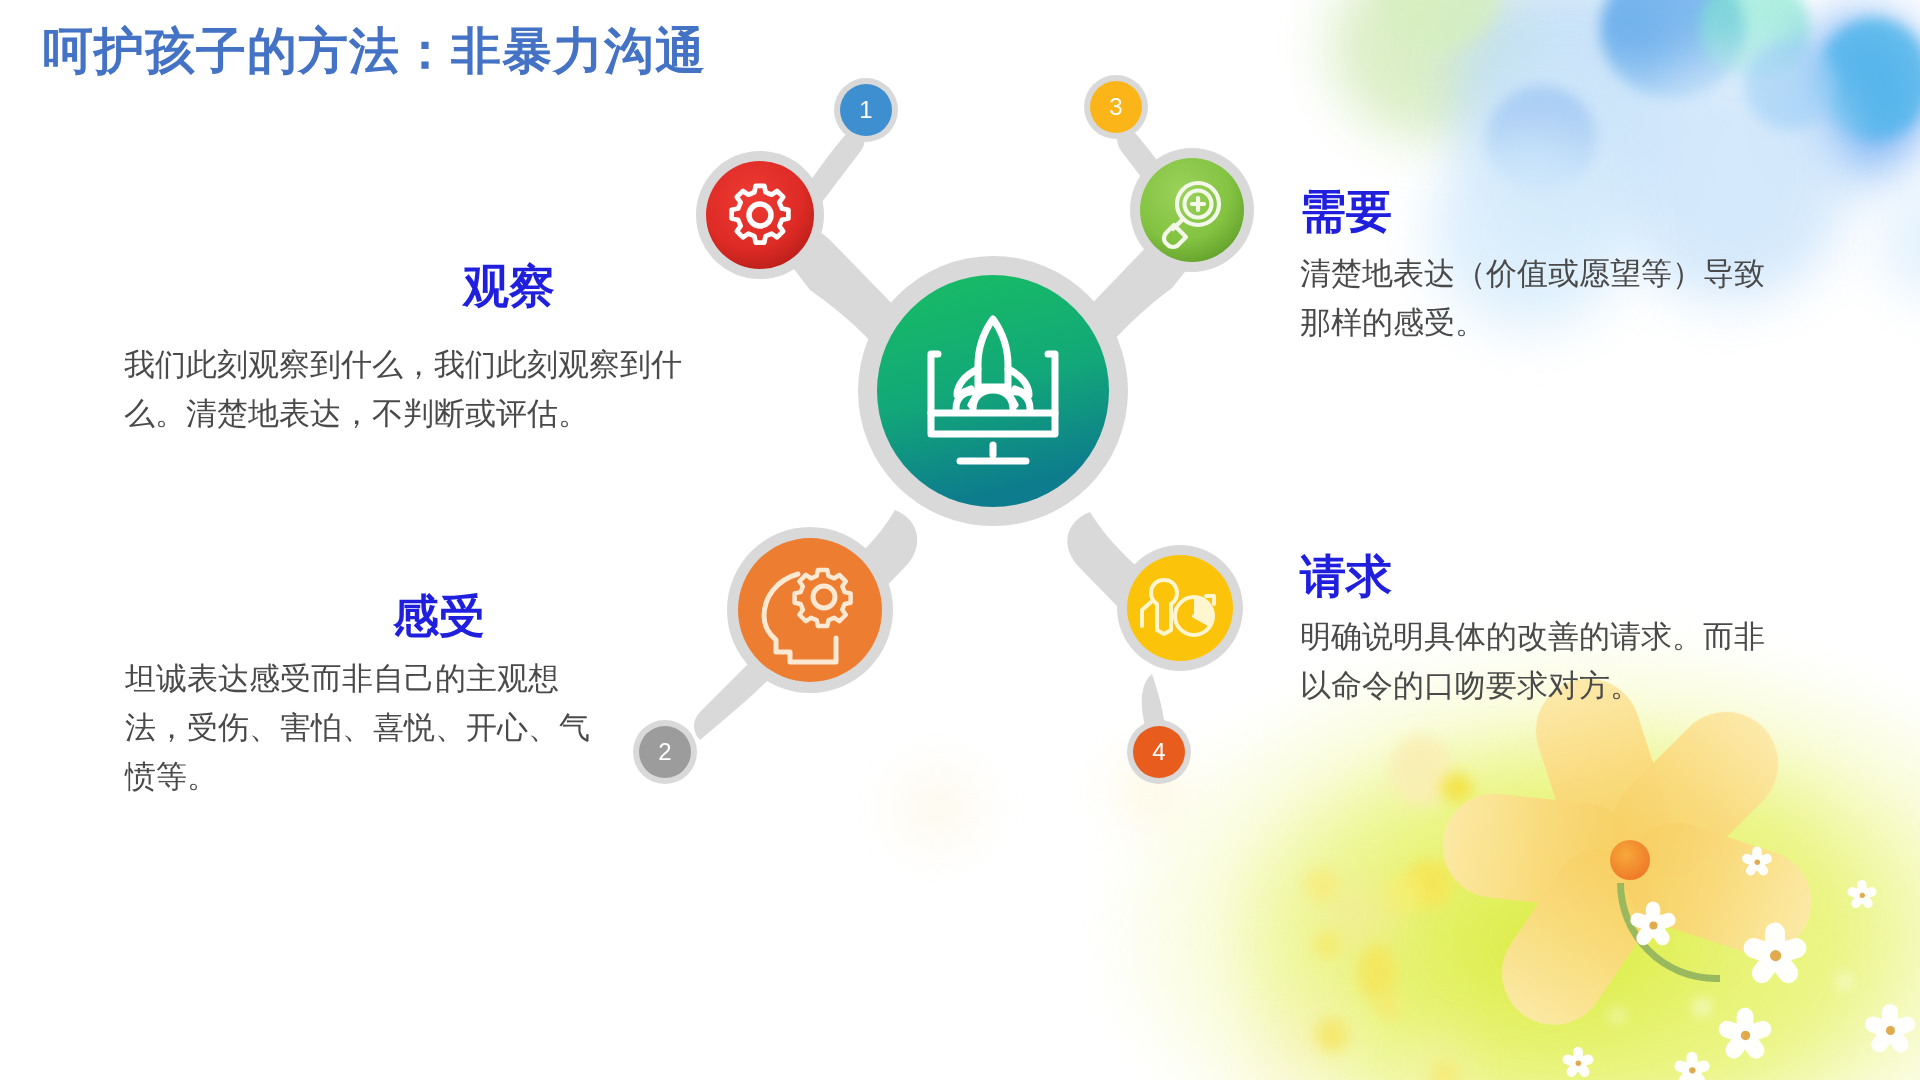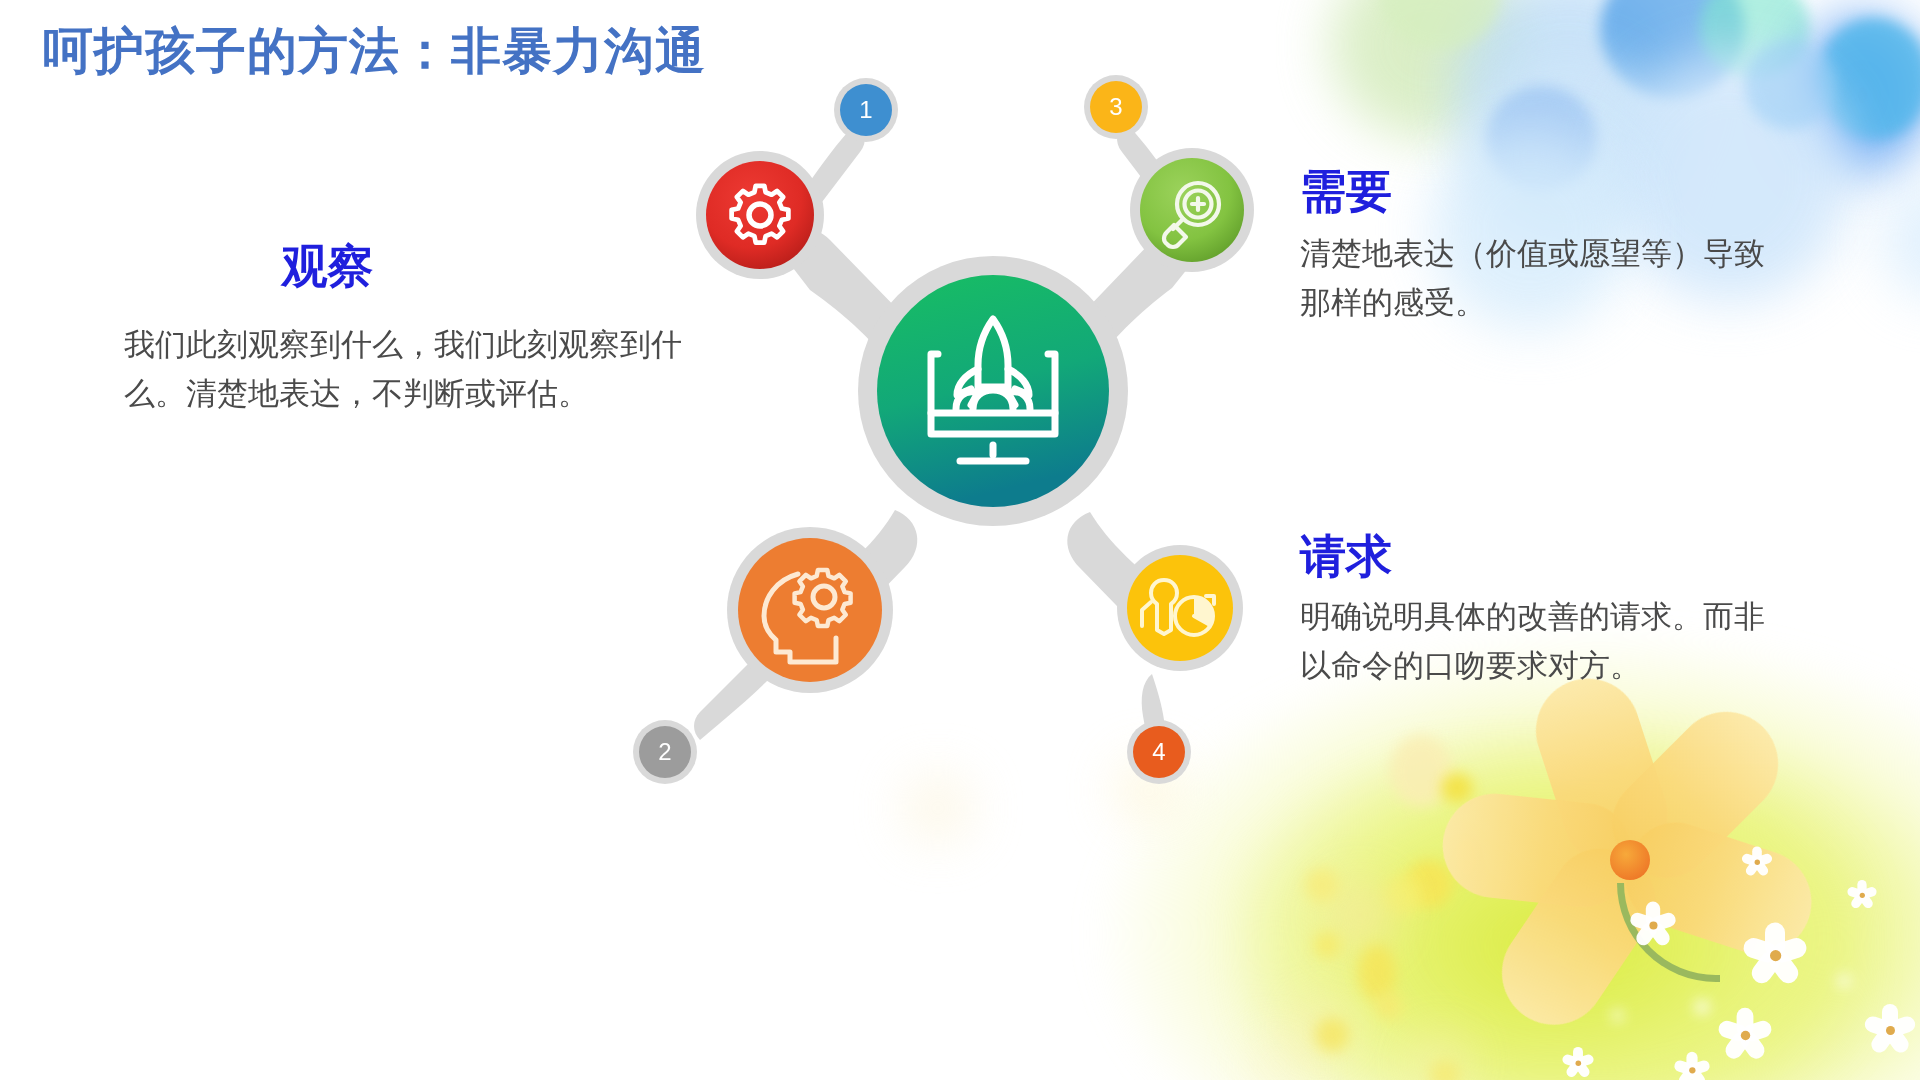--- a/index.html
+++ b/index.html
@@ -125,37 +125,37 @@
     display: flex;
     align-items: center;
     justify-content: center;
     color: #ffffff;
     font-size: 24px;
     font-family: "Liberation Sans", "DejaVu Sans", sans-serif;
     box-sizing: border-box;
   }
 
   
-  .block { position: absolute; }
+  .block { position: absolute; margin-top: 20px; }
   .block-head {
     color: #1f1fdd;
     font-weight: bold;
     font-size: 46px;
     line-height: 1.15;
     font-family: "Liberation Sans", "DejaVu Sans", sans-serif;
     white-space: nowrap;
   }
   .block-body {
     color: #4a4a4a;
     font-size: 31px;
     line-height: 1.58;
     font-family: "Liberation Serif", "DejaVu Serif", serif;
   }
   .head-right { text-align: left; }
-  .head-at-right { text-align: center; }
+  .head-at-right { text-align: right; }
 </style>
 </head>
 <body>
 
 <div id="slide">
 
   <div class="bg-layer">
 
     <div class="bokeh soft" style="left:1330px; top:-50px; width:200px; height:190px; background:#cfe9b4; opacity:.75;"></div>
     <div class="bokeh soft" style="left:1455px; top:-30px; width:230px; height:230px; background:#bcdcf7; opacity:.8;"></div>
@@ -384,20 +384,24 @@
     <div class="badge" style="left:1090px; top:81px; width:52px; height:52px;">3</div>
     <div class="badge" style="left:639px; top:726px; width:52px; height:52px;">2</div>
     <div class="badge" style="left:1133px; top:726px; width:52px; height:52px;">4</div>
   </div>
 
   <div class="block" style="left:100px; top:240px; width:570px;">
     <div class="block-head head-at-right" style="padding-right:115px;">观察</div>
     <div class="block-body" style="margin-top:28px; width:560px; padding-left:24px;">我们此刻观察到什么，我们此刻观察到什么。清楚地表达，不判断或评估。</div>
   </div>
 
+  <div class="block" style="left:85px; top:570px; width:510px;">
+    <div class="block-head head-at-right" style="padding-right:110px;">感受</div>
+    <div class="block-body" style="margin-top:12px; width:470px; padding-left:40px;">坦诚表达感受而非自己的主观想法，受伤、害怕、喜悦、开心、气愤等。</div>
+  </div>
 
   <div class="block" style="left:1300px; top:165px; width:480px;">
     <div class="block-head head-right">需要</div>
     <div class="block-body" style="margin-top:12px; width:470px;">清楚地表达（价值或愿望等）导致那样的感受。</div>
   </div>
 
   <div class="block" style="left:1300px; top:530px; width:480px;">
     <div class="block-head head-right">请求</div>
     <div class="block-body" style="margin-top:10px; width:470px;">明确说明具体的改善的请求。而非以命令的口吻要求对方。</div>
   </div>

